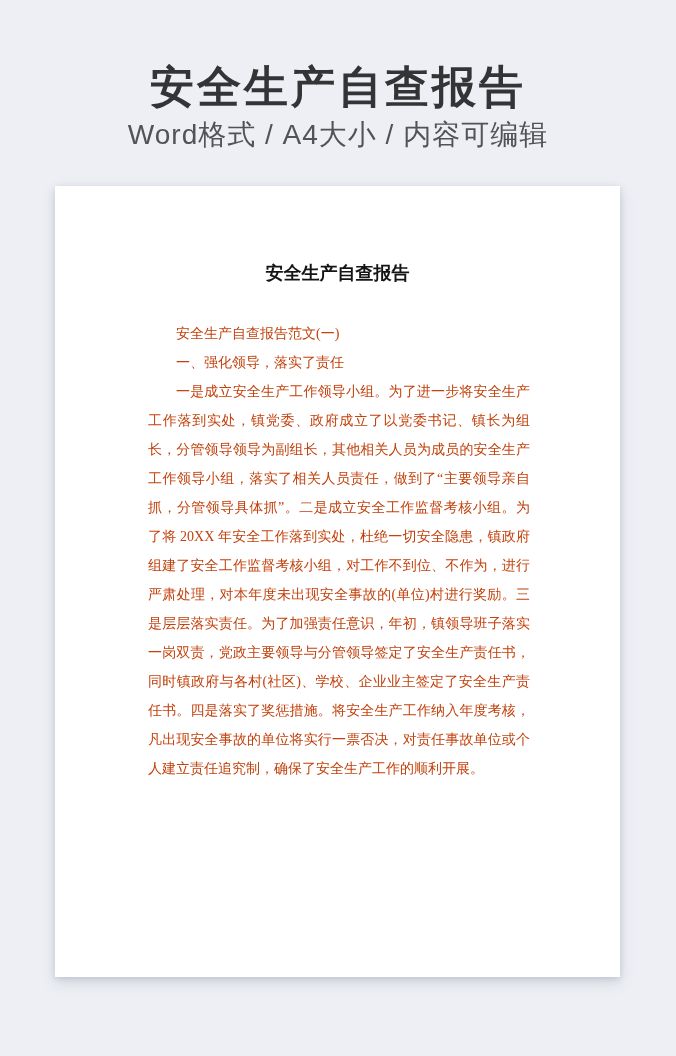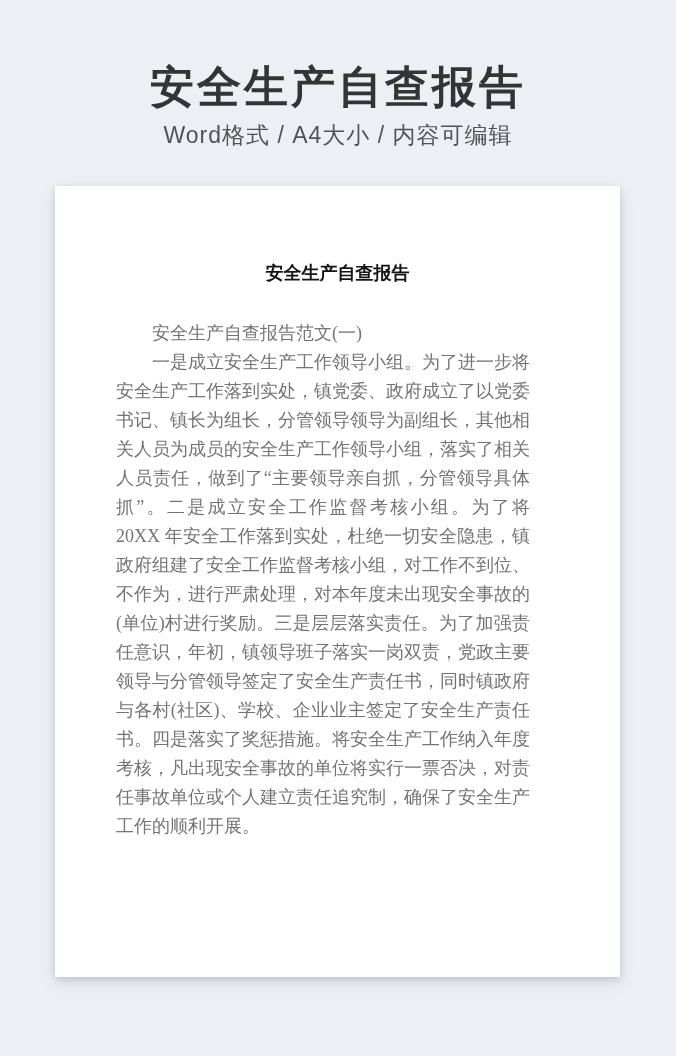--- a/index.html
+++ b/index.html
@@ -24,21 +24,21 @@
   .banner-title {
     margin-top: 64px;
     font-size: 44px;
     line-height: 46px;
     font-weight: bold;
     color: #333436;
     letter-spacing: 3px;
   }
   .banner-subtitle {
     margin-top: 13px;
-    font-size: 23px;
+    font-size: 28px;
     line-height: 24px;
     font-weight: 500;
     color: #525356;
     letter-spacing: 1px;
   }
   .page {
     position: absolute;
     left: 55px;
     top: 186px;
     width: 565px;
@@ -49,40 +49,41 @@
   .doc-title {
     padding-top: 77px;
     text-align: center;
     font-family: "Liberation Serif", serif;
     font-size: 18px;
     line-height: 20px;
     font-weight: bold;
     color: #141414;
   }
   .doc-body {
-    margin: 36px 90px 0 61px;
+    margin: 36px 90px 0 93px;
     font-family: "Liberation Serif", serif;
-    font-size: 18px;
+    font-size: 14px;
     line-height: 29px;
-    color: #737373;
+    color: #c2410c;
     text-align: justify;
   }
   .doc-body p {
     margin: 0;
     padding: 0;
     text-indent: 2em;
   }
 </style>
 </head>
 <body>
 
 <div class="banner">
   <div class="banner-title">安全生产自查报告</div>
   <div class="banner-subtitle">Word格式 / A4大小 / 内容可编辑</div>
 </div>
 
 <div class="page">
   <div class="doc-title">安全生产自查报告</div>
   <div class="doc-body">
     <p>安全生产自查报告范文(一)</p>
+    <p>一、强化领导，落实了责任</p>
     <p>一是成立安全生产工作领导小组。为了进一步将安全生产工作落到实处，镇党委、政府成立了以党委书记、镇长为组长，分管领导领导为副组长，其他相关人员为成员的安全生产工作领导小组，落实了相关人员责任，做到了“主要领导亲自抓，分管领导具体抓”。二是成立安全工作监督考核小组。为了将 20XX 年安全工作落到实处，杜绝一切安全隐患，镇政府组建了安全工作监督考核小组，对工作不到位、不作为，进行严肃处理，对本年度未出现安全事故的(单位)村进行奖励。三是层层落实责任。为了加强责任意识，年初，镇领导班子落实一岗双责，党政主要领导与分管领导签定了安全生产责任书，同时镇政府与各村(社区)、学校、企业业主签定了安全生产责任书。四是落实了奖惩措施。将安全生产工作纳入年度考核，凡出现安全事故的单位将实行一票否决，对责任事故单位或个人建立责任追究制，确保了安全生产工作的顺利开展。</p>
   </div>
 </div>
 
 </body></html>

